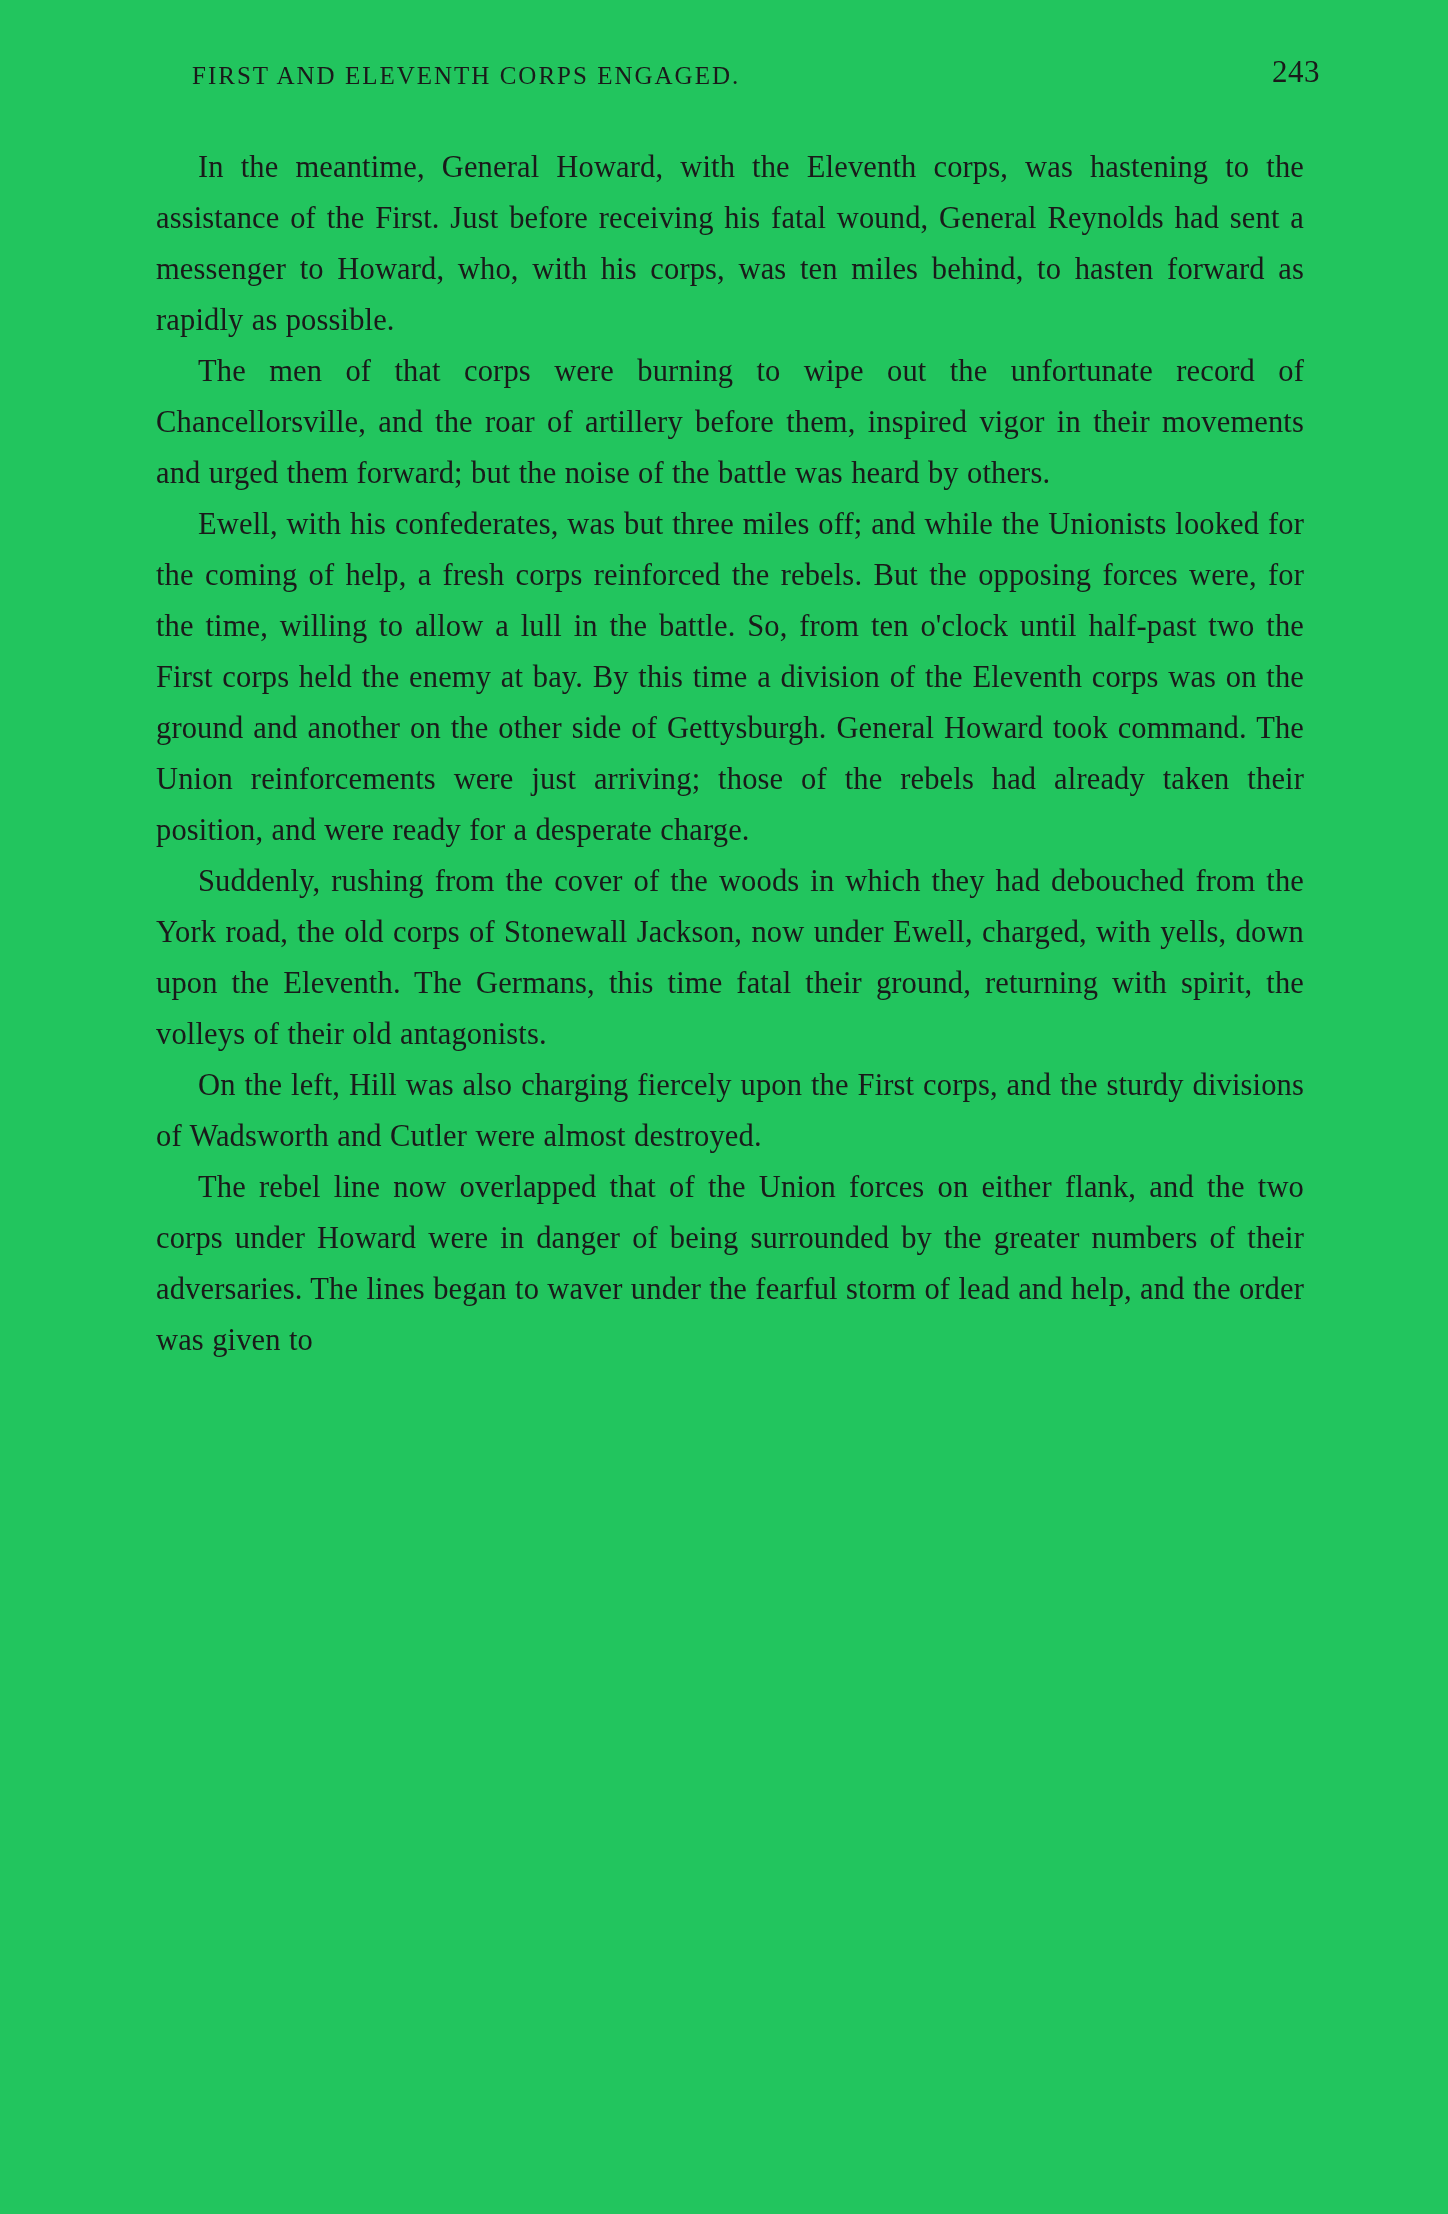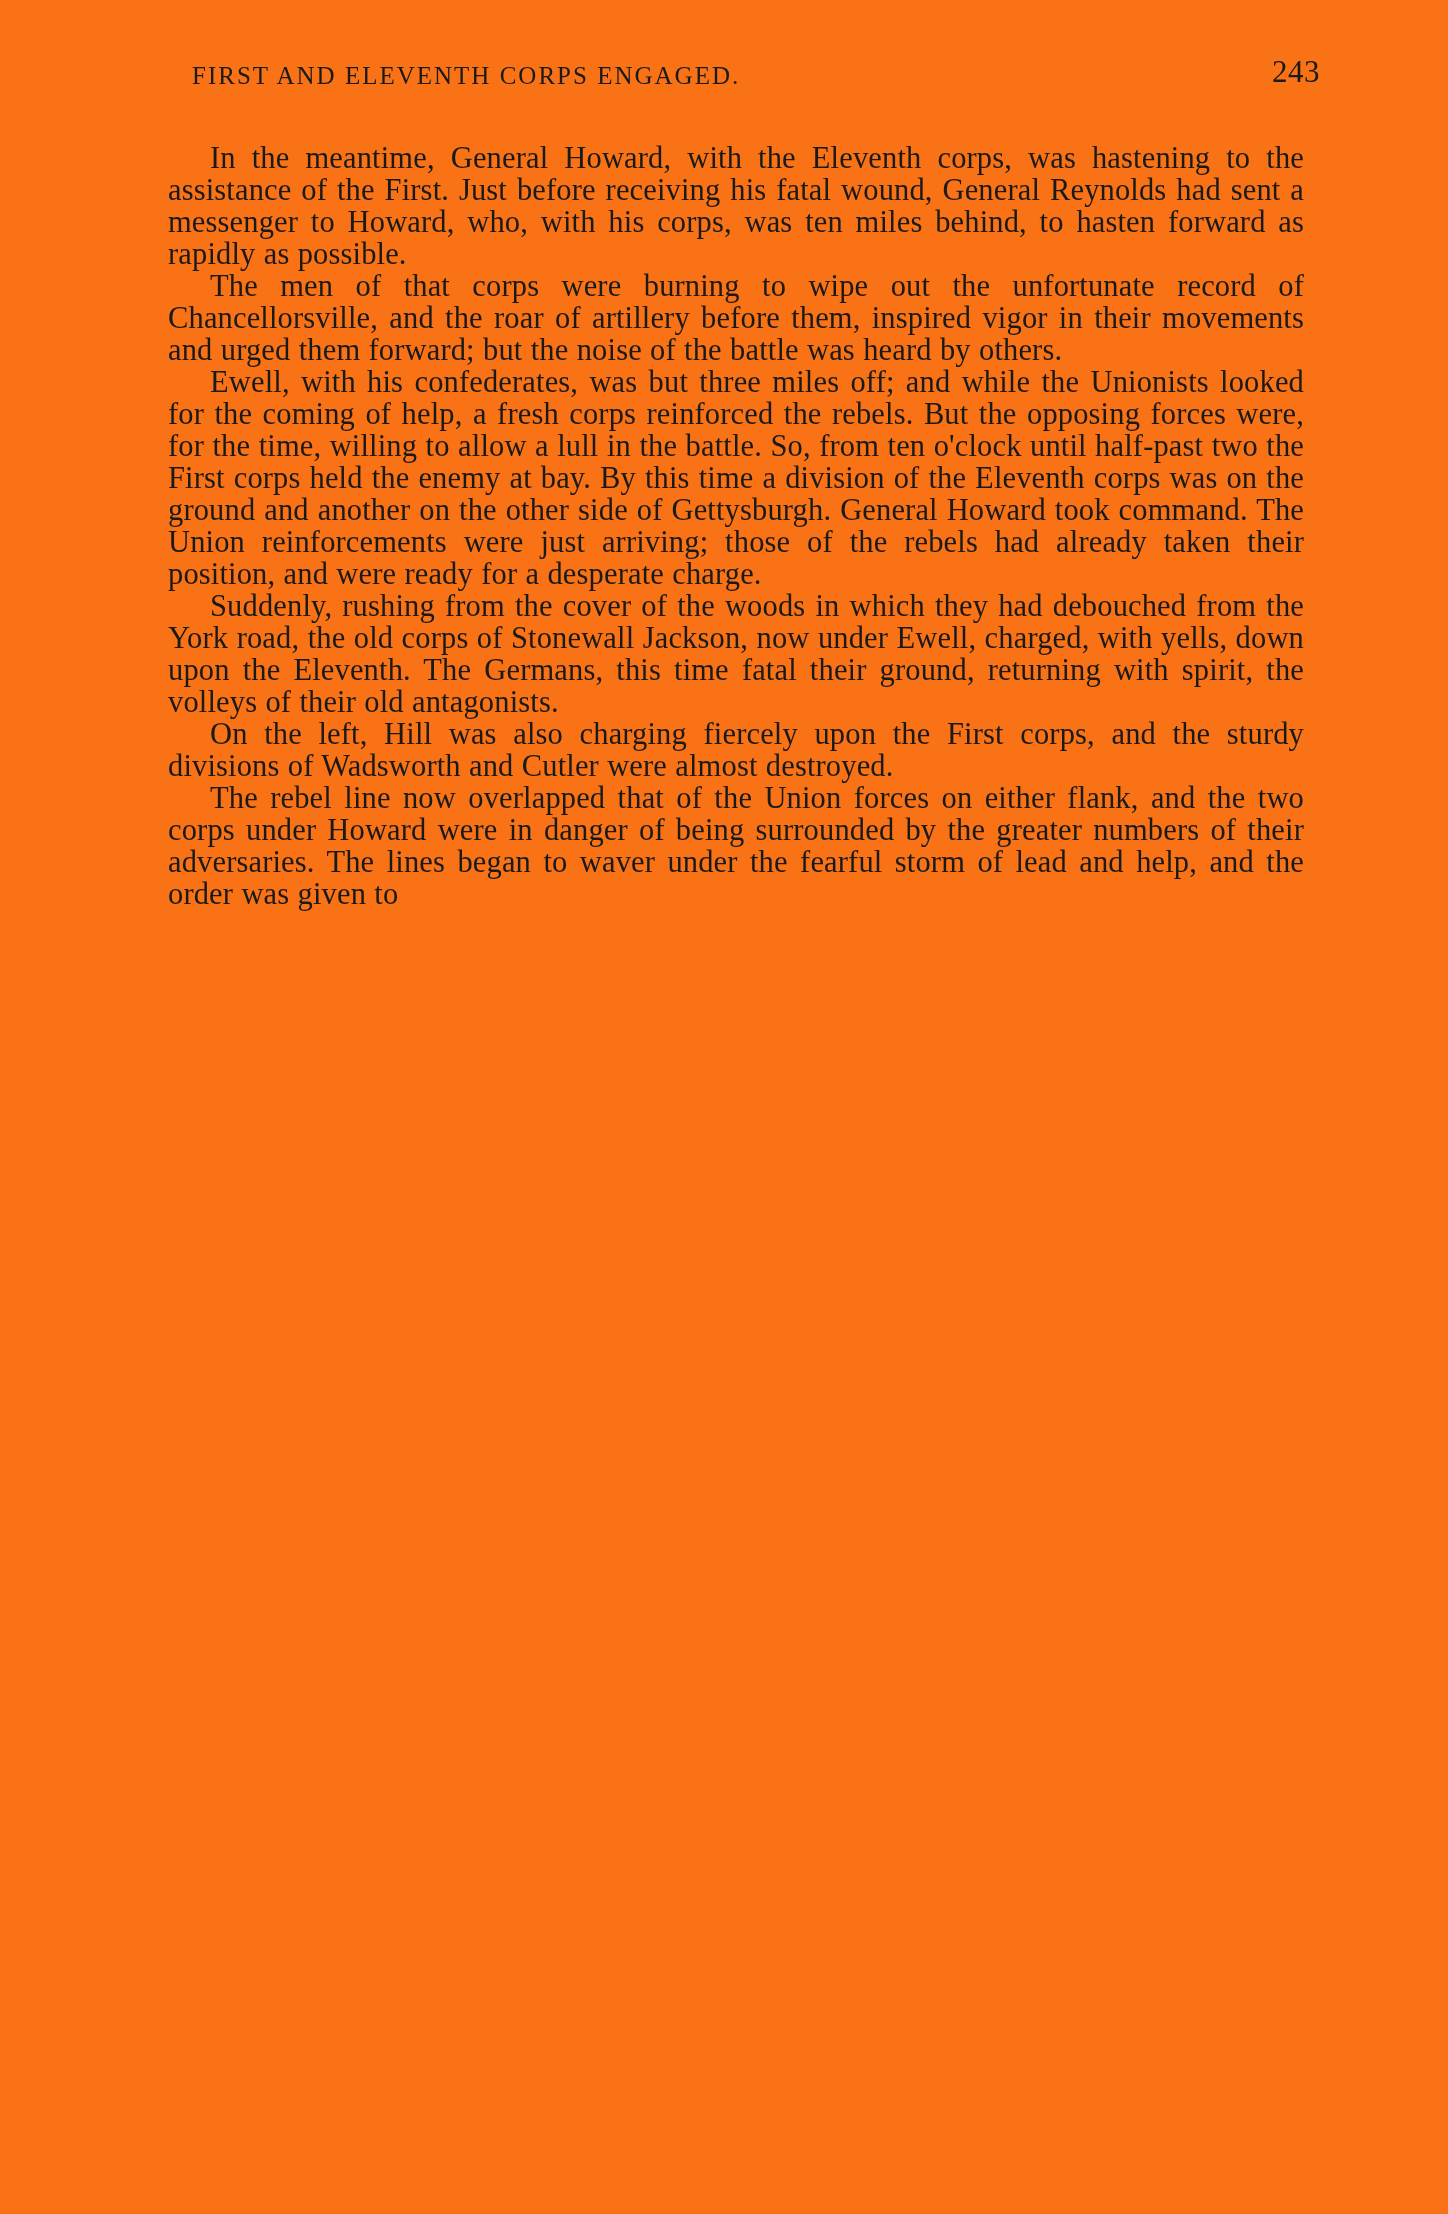--- a/index.html
+++ b/index.html
@@ -13,21 +13,21 @@
     font-family: "Liberation Serif", serif;
     color: #1a1a1a;
     overflow: hidden;
   }
   .page {
     position: relative;
     width: 1448px;
     height: 2214px;
     box-sizing: border-box;
     padding: 62px 120px 40px 120px;
-    background: #f97316;
+    background: #22c55e;
   }
   .running-head {
     display: flex;
     align-items: baseline;
     justify-content: flex-start;
     margin-left: 72px;
     margin-right: 8px;
     margin-bottom: 52px;
     position: relative;
   }
@@ -44,25 +44,25 @@
     bottom: 0;
     font-size: 31px;
     font-weight: normal;
     letter-spacing: 0.5px;
   }
   .body-text {
     margin-left: 36px;
     margin-right: 24px;
   }
   .para {
-    margin: 0 0 0 12px;
+    margin: 0 0 0 0;
     text-indent: 42px;
     text-align: justify;
     font-size: 30.5px;
-    line-height: 32px;
+    line-height: 51px;
     letter-spacing: 0.15px;
     word-spacing: 0.5px;
     hyphens: none;
   }
   .para:last-child {
     text-align-last: left;
   }
 </style>
 </head>
 <body>

